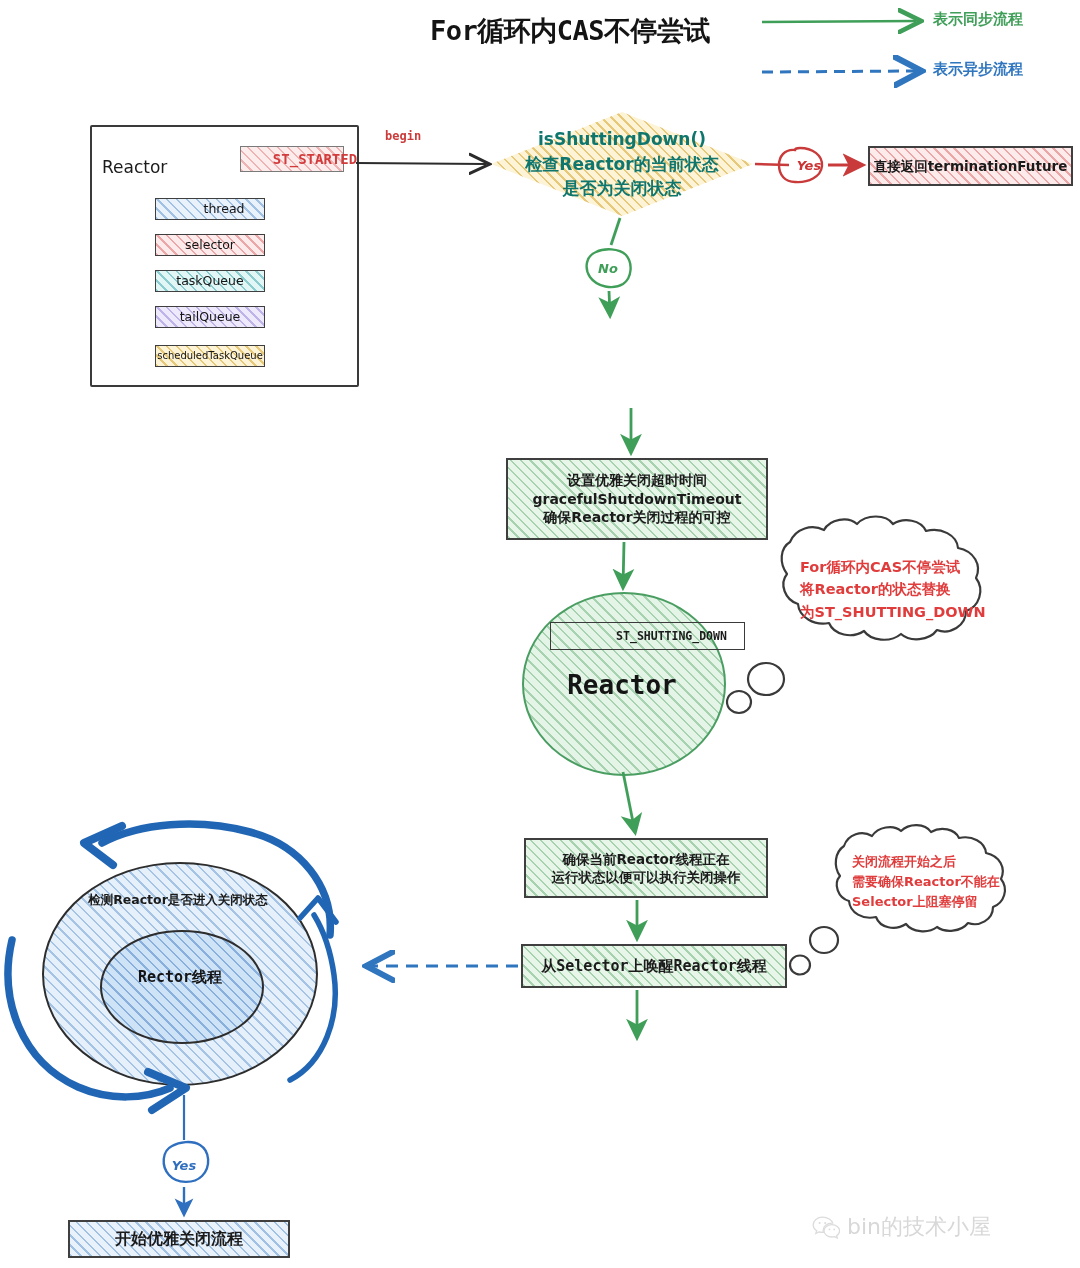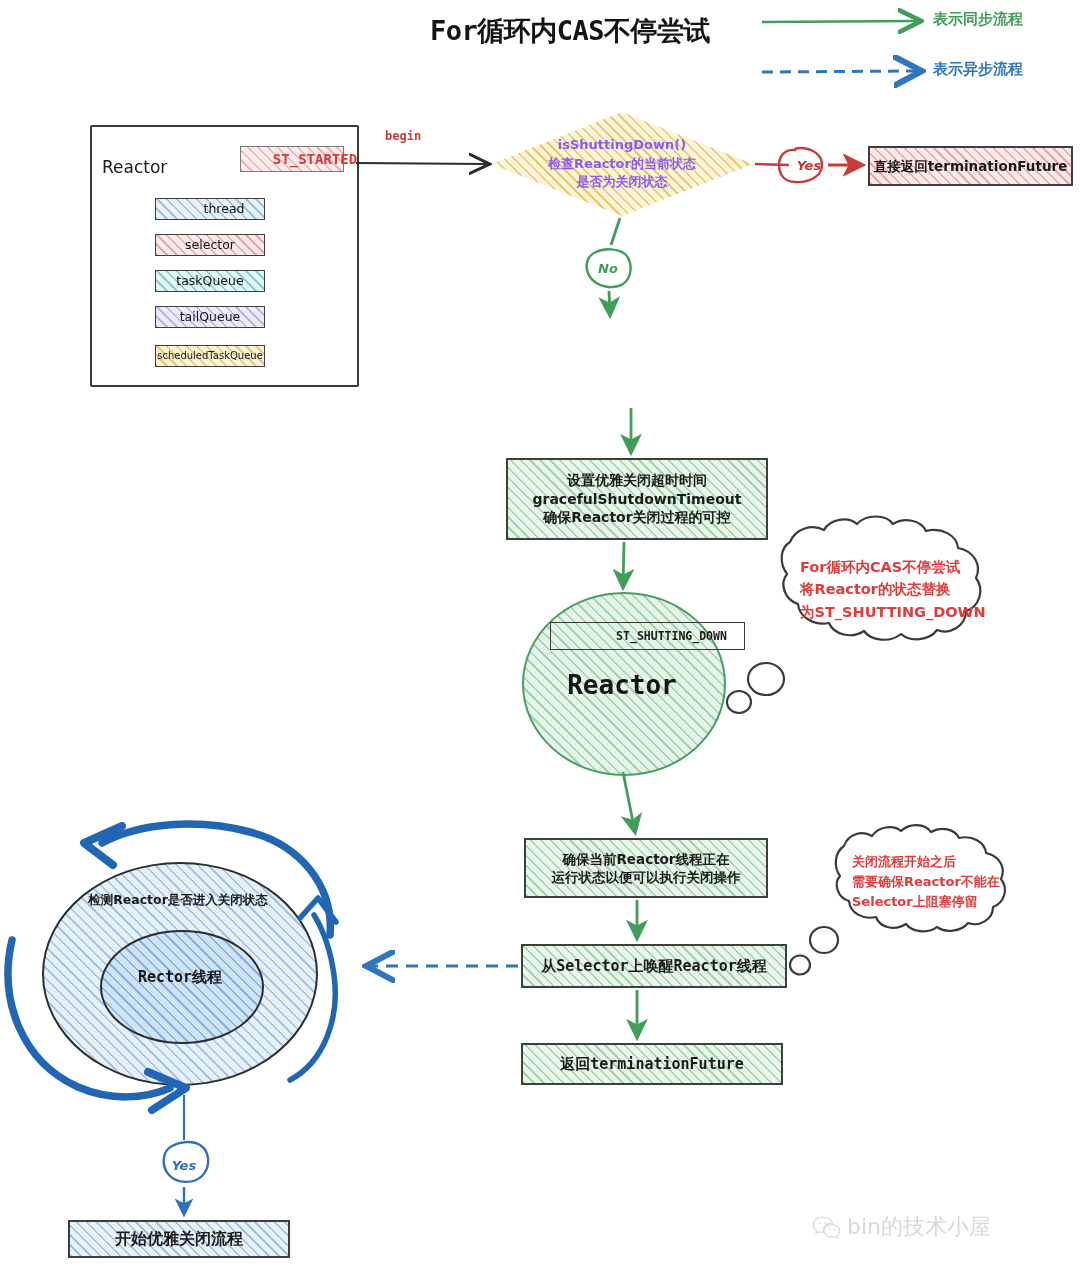--- a/index.html
+++ b/index.html
@@ -111,21 +111,21 @@
   }
   #decision .di-shape{
     position:absolute;inset:0;
     background-color:#fdf3d6;
     background-image:repeating-linear-gradient(45deg,
       rgba(214,164,44,.55) 0 1.7px, rgba(214,164,44,0) 1.7px 7px);
     clip-path:polygon(50% 0,100% 50%,50% 100%,0 50%);
   }
   #decision .di-txt{
     position:absolute;inset:0;display:flex;align-items:center;justify-content:center;
-    text-align:center;font-size:13px;font-weight:bold;color:#8b5cf6;
+    text-align:center;font-size:17px;font-weight:bold;color:#0f766e;
     white-space:pre-line;line-height:1.45;z-index:3;
   }
 
   #begin-label{
     position:absolute;left:385px;top:129px;font-size:12px;font-weight:bold;color:#cc3b3b;
     font-family:"DejaVu Sans Mono","Liberation Mono",monospace;
   }
 
   #yes-top-label{
     position:absolute;left:795px;top:153px;width:28px;height:24px;
@@ -282,23 +282,20 @@
   <div id="reactor-circle-label">
     <span>Reactor</span>
   </div>
 
   <div class="node hatch-green" id="ensure-running">
     <span class="txt">确保当前Reactor线程正在
 运行状态以便可以执行关闭操作</span>
   </div>
   <div class="node hatch-green" id="wakeup-selector">
     <span class="txt">从Selector上唤醒Reactor线程</span>
-  </div>
-  <div class="node hatch-green" id="return-future">
-    <span class="txt">返回terminationFuture</span>
   </div>
 
   <div id="outer-ellipse"></div>
   <div id="inner-ellipse"></div>
   <div id="outer-ellipse-label">检测Reactor是否进入关闭状态</div>
   <div id="inner-ellipse-label">Rector线程</div>
 
   <div class="node hatch-blue" id="start-shutdown">
     <span class="txt">开始优雅关闭流程</span>
   </div>

